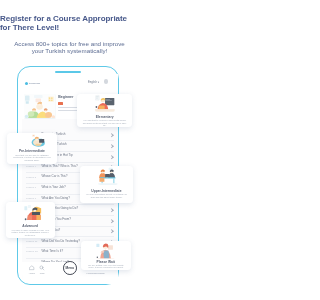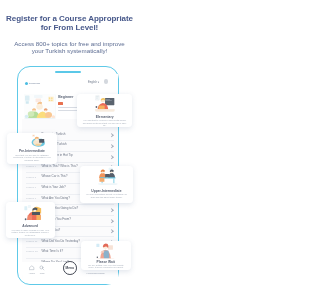--- a/index.html
+++ b/index.html
@@ -1,21 +1,21 @@
 <!DOCTYPE html>
 <html><head>
 <meta charset="utf-8">
 <style>
   html,body{margin:0;padding:0;}
   body{width:139px;height:300px;overflow:hidden;background:#ffffff;
        font-family:"Liberation Sans",sans-serif;}
   .page{position:relative;width:139px;height:300px;overflow:hidden;background:#fff;}
 
   
-  .hero-title{position:absolute;left:0;top:13.6px;width:139px;text-align:center;
+  .hero-title{position:absolute;left:0;top:13.6px;width:139px;
      font-size:8.0px;line-height:9.3px;font-weight:700;color:#47588a;letter-spacing:-0.05px;}
   .hero-sub{position:absolute;left:0;top:40px;width:139px;text-align:center;
      font-size:6.2px;line-height:7.0px;font-weight:400;color:#5c6c92;}
 
   
   .phone{position:absolute;left:16.7px;top:66.3px;width:102.6px;height:218.8px;
      border:1.6px solid #5ec9e8;border-radius:13px;background:#fff;box-sizing:border-box;}
   .phone-screen{position:absolute;left:4.2px;top:6.5px;right:0px;bottom:0px;
      background:#fbfbfc;border-radius:0 0 0 10px;overflow:hidden;}
   .notch{position:absolute;left:50%;transform:translateX(-50%);top:3.6px;
@@ -94,21 +94,21 @@
   #fcard5 .fc-ill{left:15.6px;top:0px;width:18.8px;height:18.8px;}
   #fcard5 .fc-title{top:19.6px;}
   #fcard5 .fc-body{top:23.2px;}
 </style>
 </head>
 <body>
 
 <div class="page">
   <div class="hero-title">
     <div>Register for a Course Appropriate</div>
-    <div>for From Level!</div>
+    <div>for There Level!</div>
   </div>
   <div class="hero-sub">
     <div>Access 800+ topics for free and improve</div>
     <div>your Turkish systematically!</div>
   </div>
 
   <div class="phone">
     <div class="notch"></div>
     <div class="phone-screen">
       <div class="app-header">

